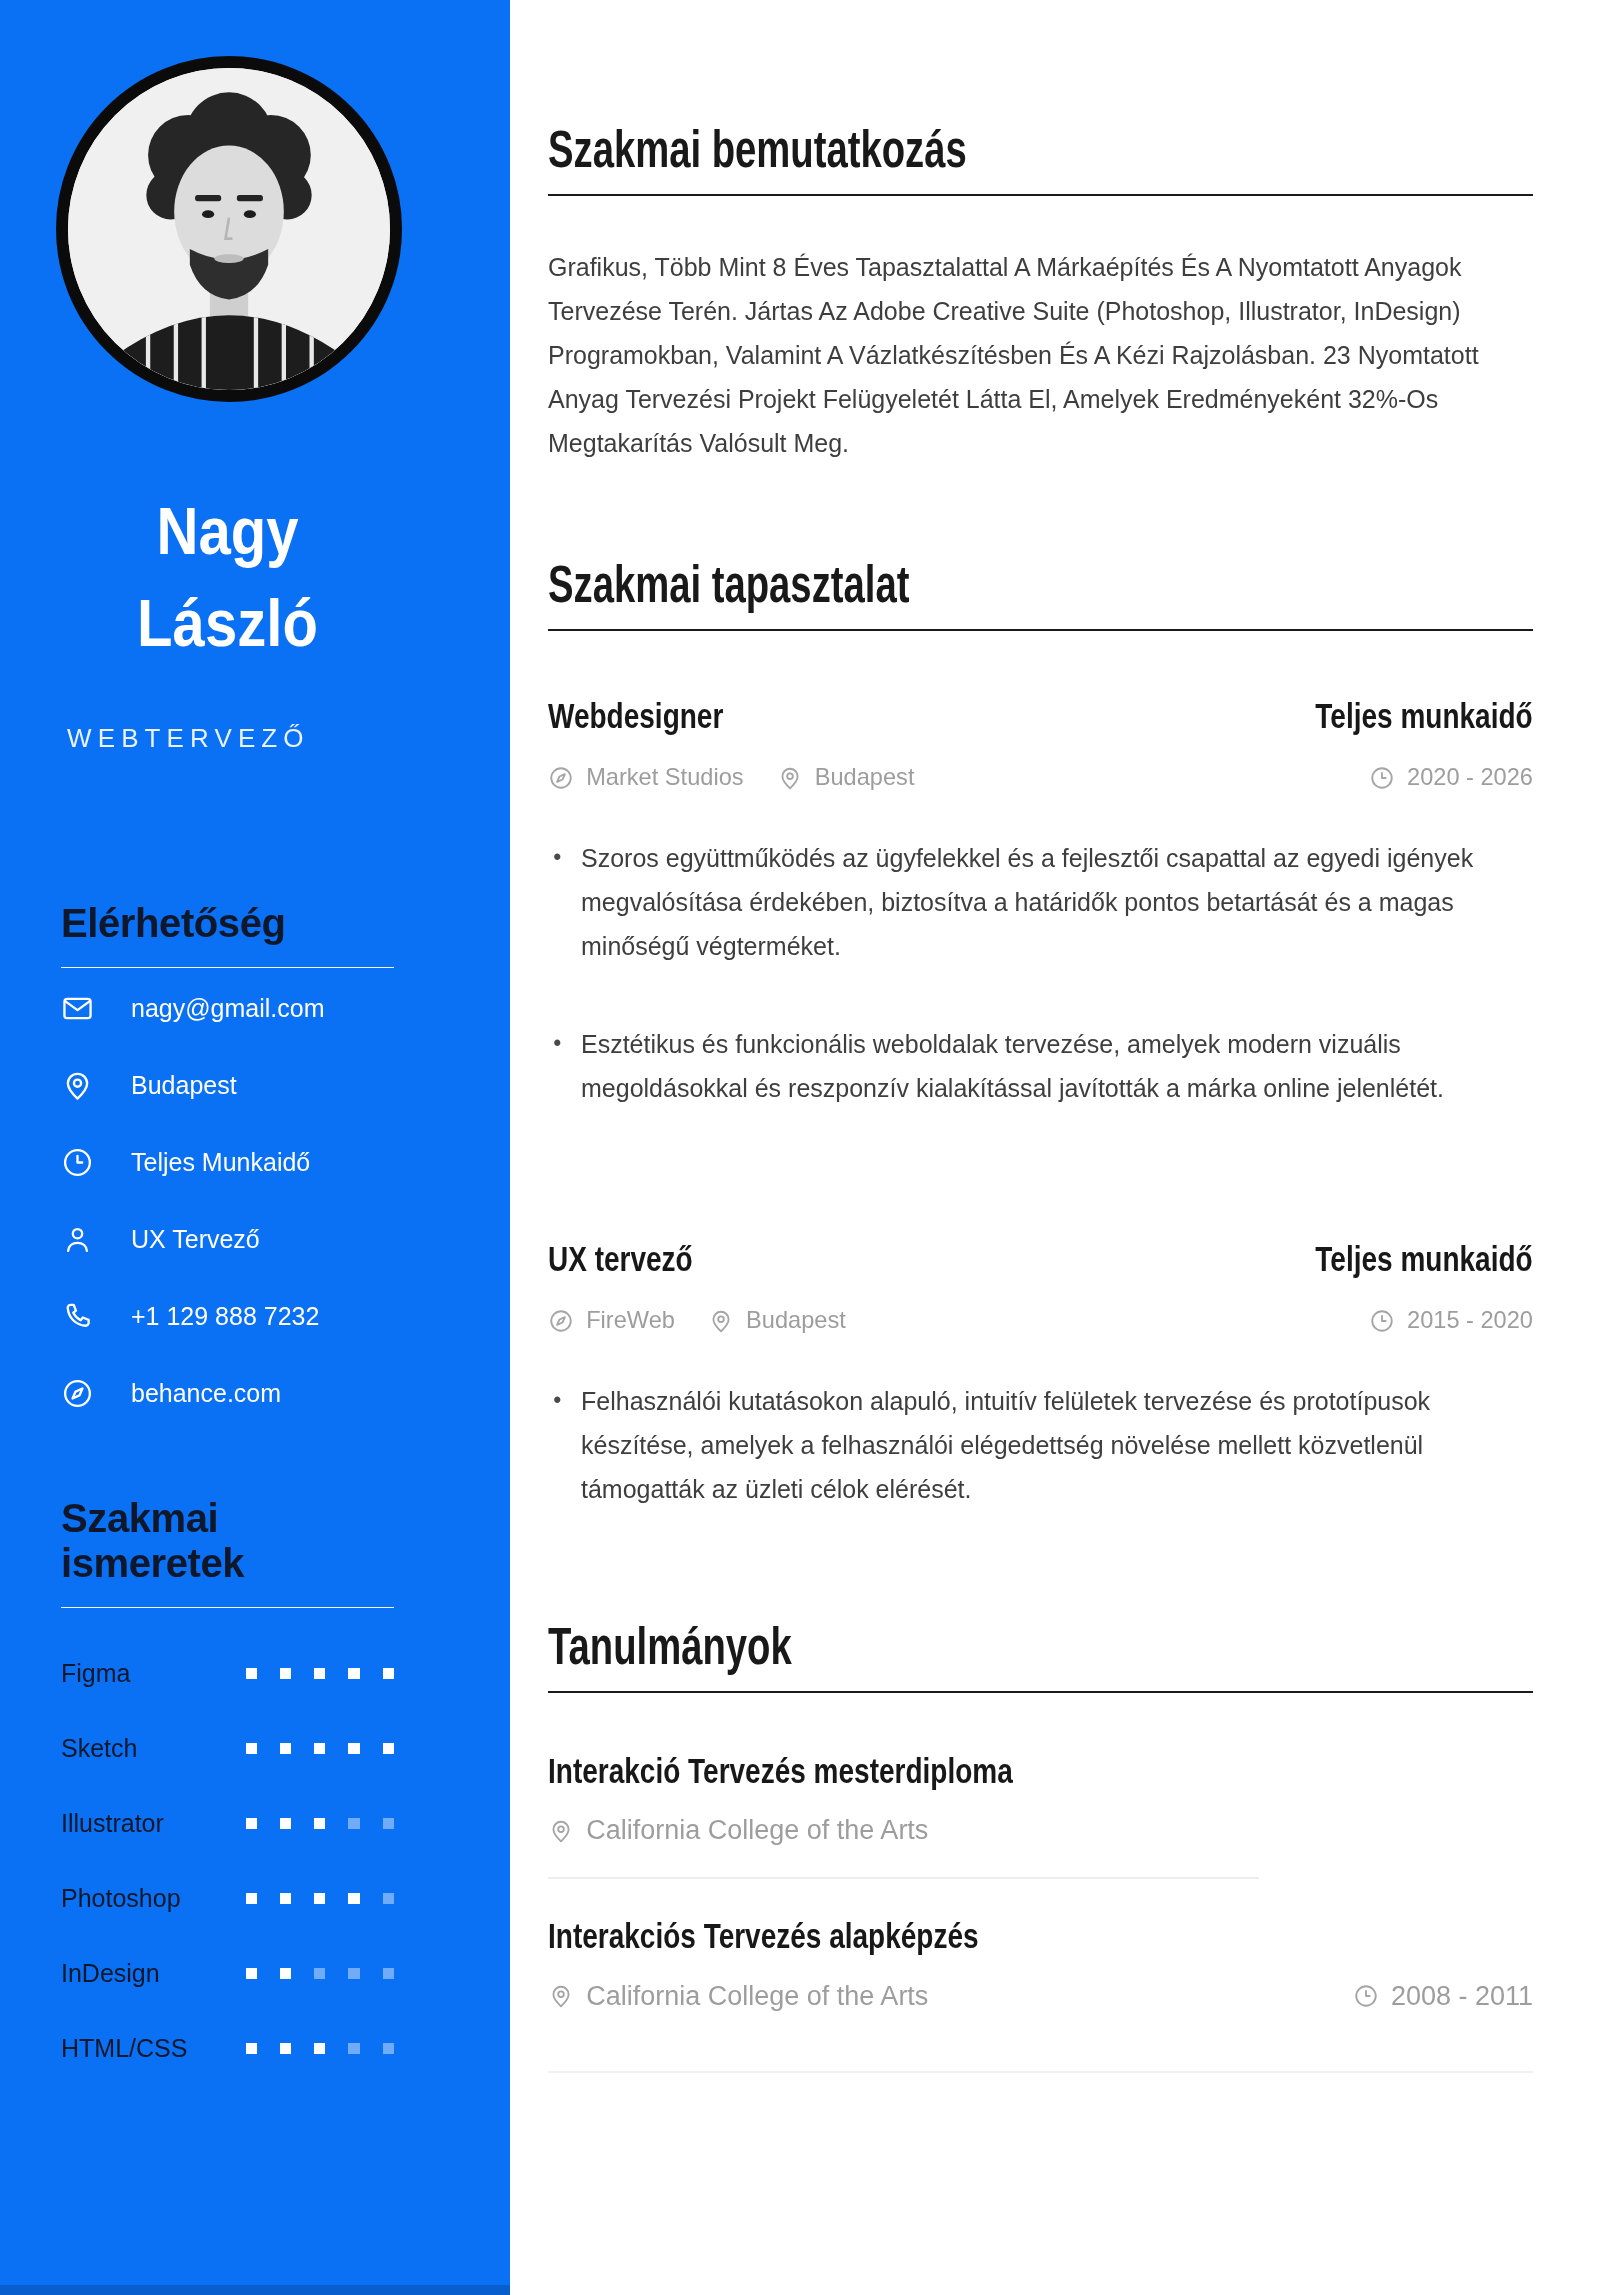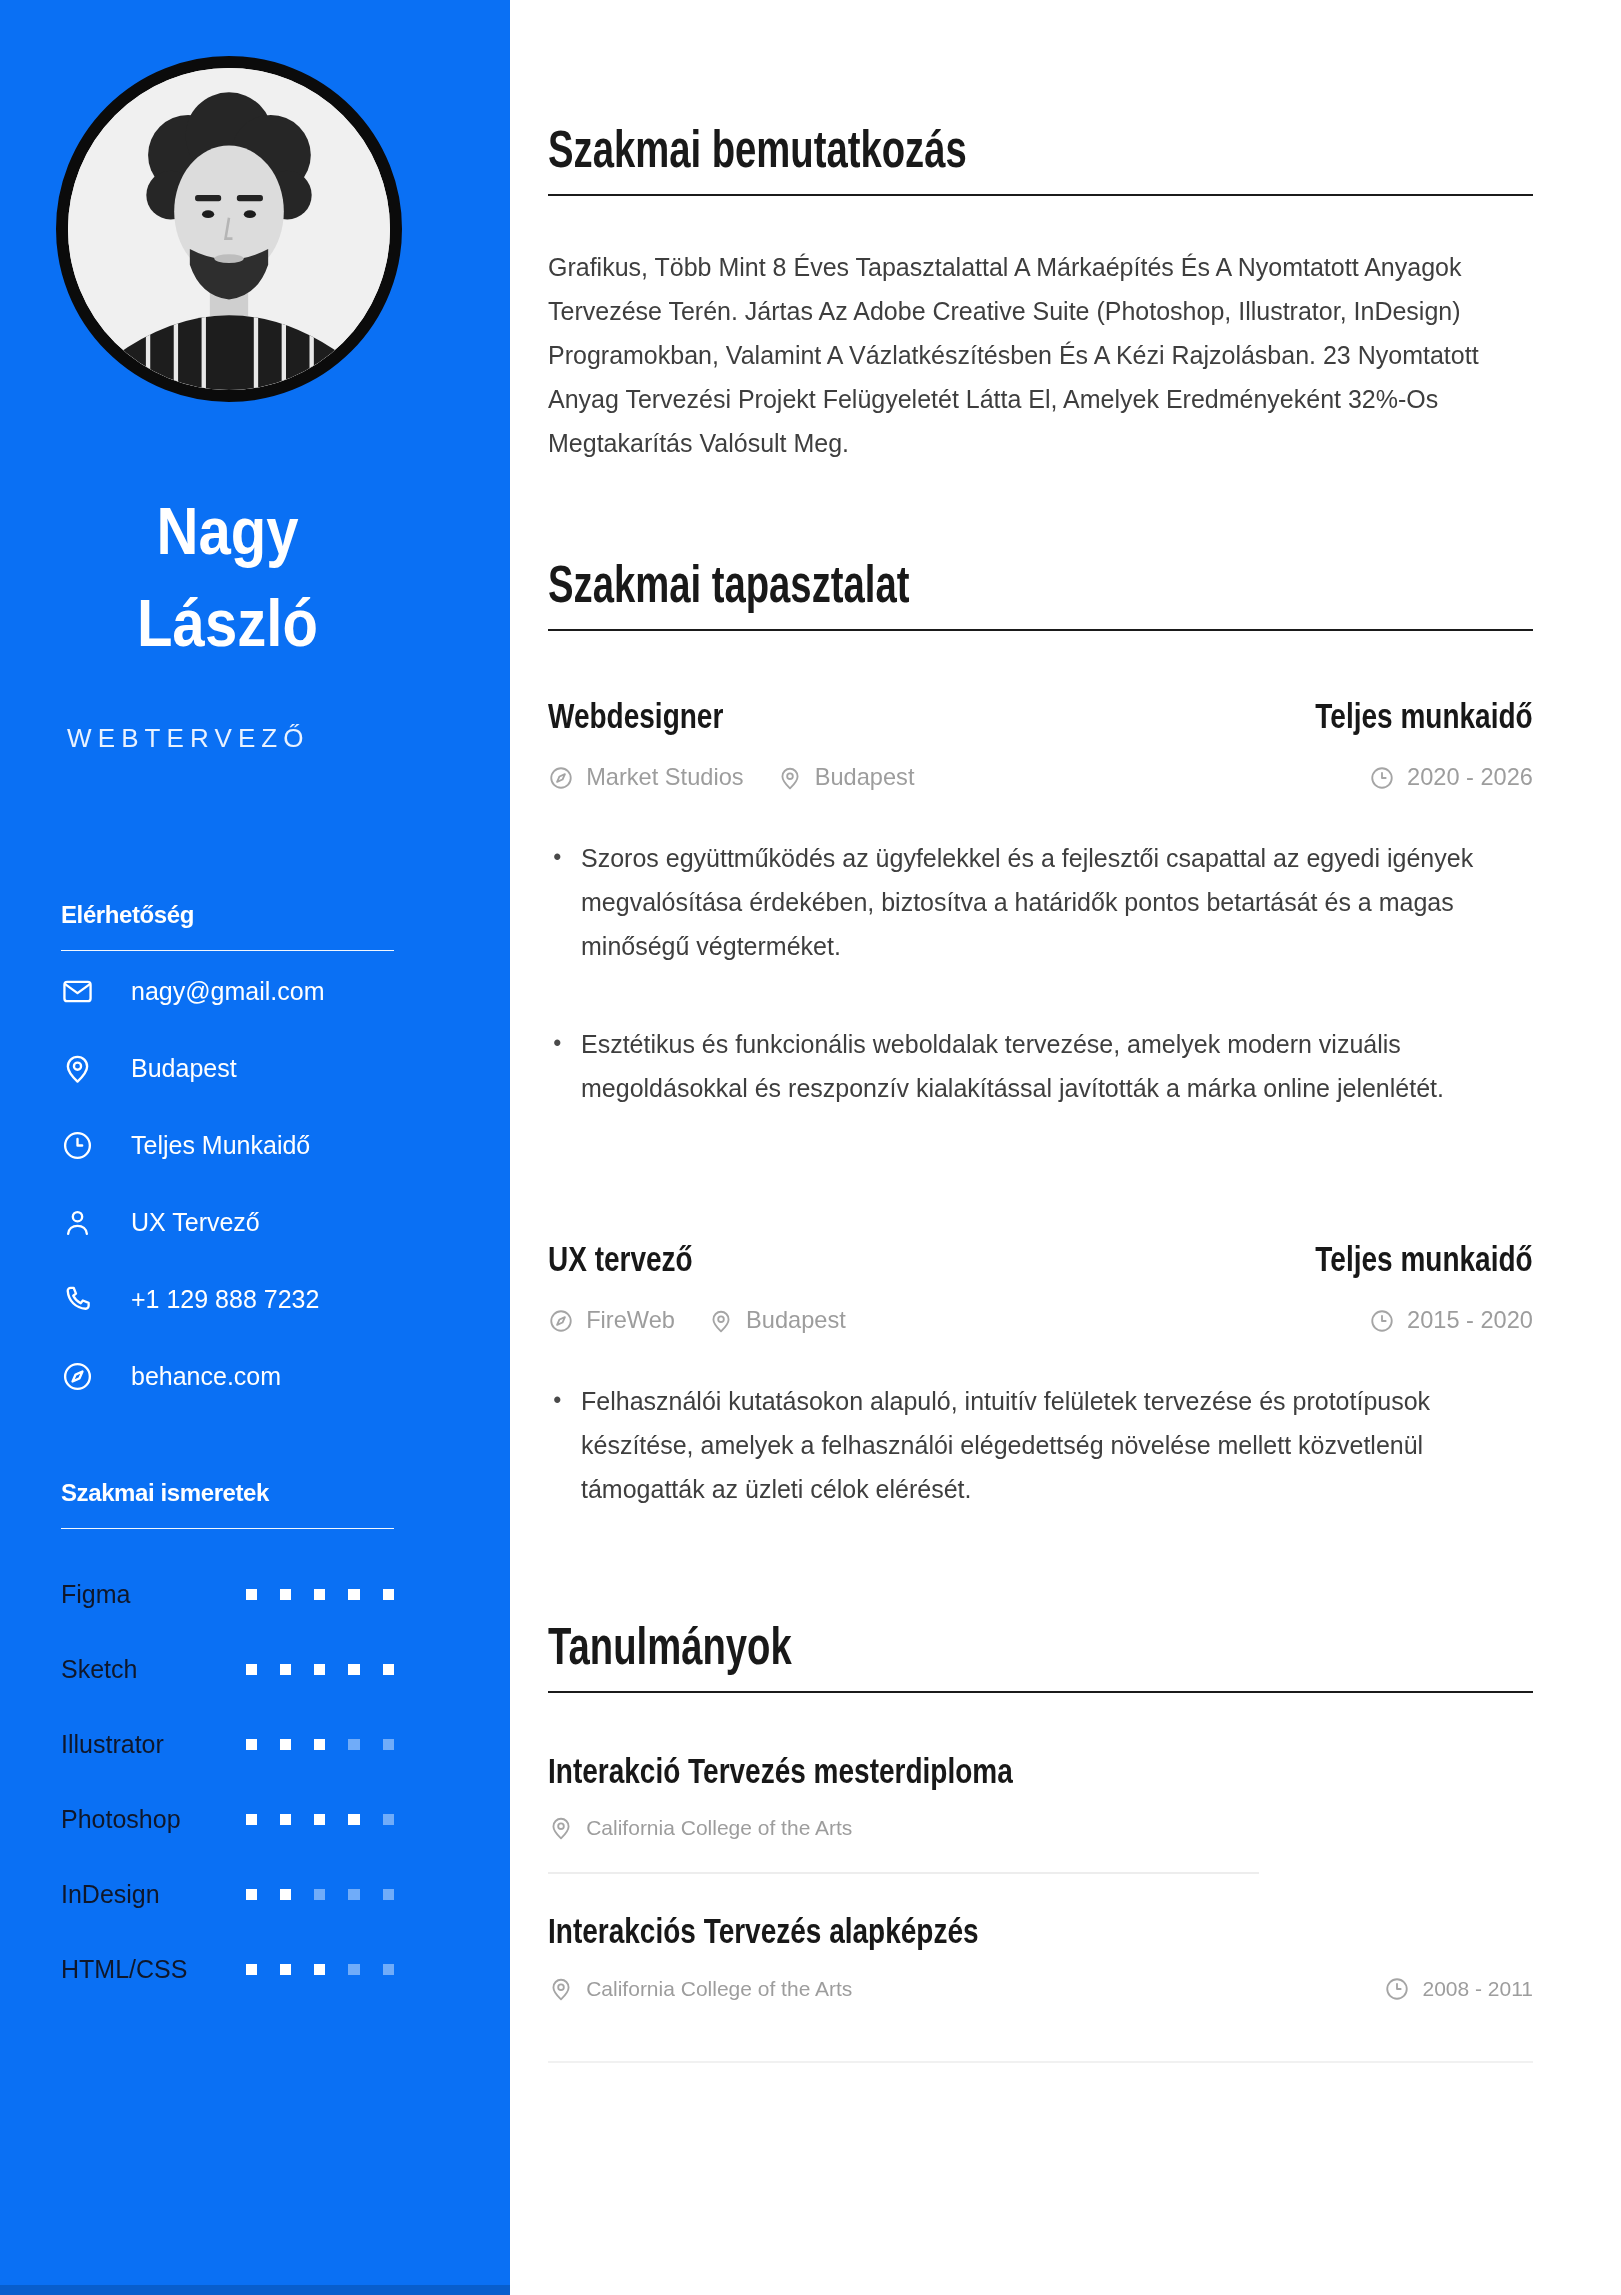--- a/index.html
+++ b/index.html
@@ -41,21 +41,21 @@
     text-align:center; color:#ffffff;
     transform:scaleX(.88); transform-origin:center top;
   }
   .role {
     margin-top:54px;
     font-size:26px; letter-spacing:6.1px; padding-left:6.1px;
     color:#e9f2ff; font-weight:400;
   }
 
   .sb-h2 {
-    font-size:24px; font-weight:bold; color:#ffffff;
+    font-size:40px; font-weight:bold; color:#0f172a;
     letter-spacing:-0.4px;
   }
   .sb-rule {
     margin-top:21px; border:none;
     border-top:1.7px solid rgba(255,255,255,.95);
     width:100%;
   }
 
   .contact-head { margin-top:147px; }
   .contact-list { margin-top:24px; }
@@ -117,21 +117,21 @@
 
   .job2 { margin-top:129px; }
 
   .edu-head { margin-top:110px; }
   .edu { margin-top:58px; }
   .edu2 { margin-top:37px; }
   .edu-title {
     font-size:35px; font-weight:bold; color:#181818; white-space:nowrap;
     transform:scaleX(.8); transform-origin:left center;
   }
-  .edu-meta { margin-top:24.4px; display:flex; justify-content:space-between; align-items:center; color:#9d9d9d; font-size:21px;text-align:center; }
+  .edu-meta { margin-top:24.4px; display:flex; justify-content:space-between; align-items:center; color:#9d9d9d; font-size:27px;text-align:center; }
   .divider-light { border:none; border-top:2.6px solid #ededed; margin-top:31px; width:711px; }
   .divider-bottom { border:none; border-top:2.6px solid #f1f1f1; margin-top:59px; width:100%; }
 </style>
 </head>
 <body>
 
 <aside class="sidebar">
 
   <div class="photo">
     <svg viewBox="0 0 370 370">

